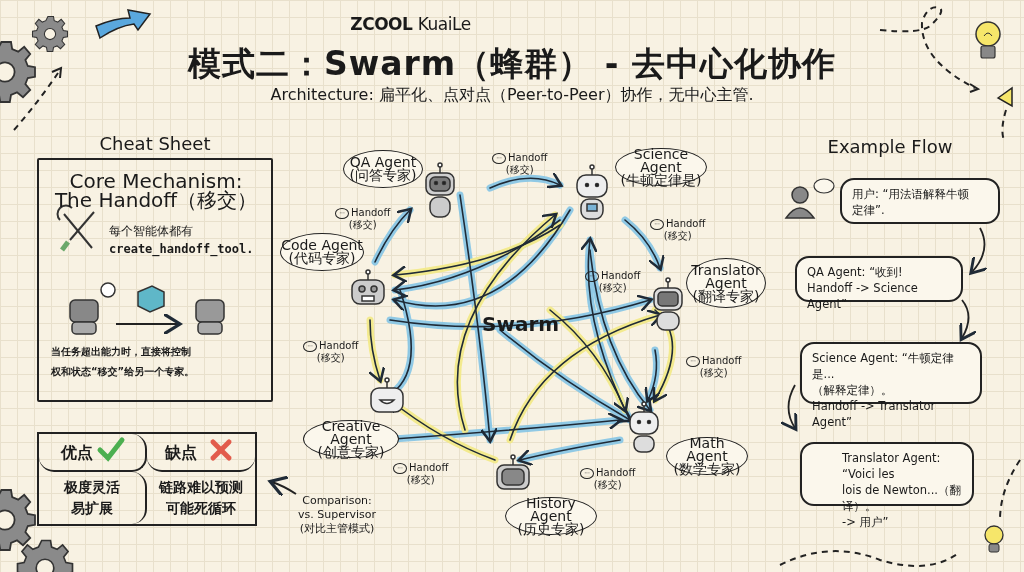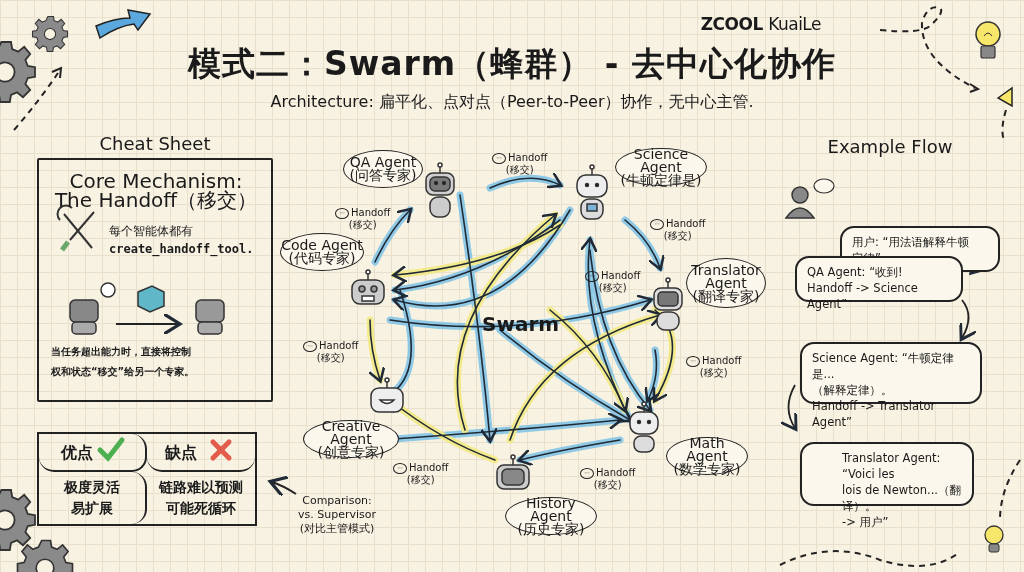--- a/index.html
+++ b/index.html
@@ -7,24 +7,24 @@
     width:1024px; height:572px; overflow:hidden; position:relative;
     background-color:#f8f2e3;
     background-image:
       linear-gradient(#e8e0cc 1px, transparent 1px),
       linear-gradient(90deg, #e8e0cc 1px, transparent 1px);
     background-size:17px 17px;
     font-family:"DejaVu Sans", "Liberation Sans", sans-serif;
     color:#1a1a1a;
   }
   .abs { position:absolute; }
-  .brand { left:0; width:821px; top:14px; text-align:right; font-size:17px; font-weight:bold; letter-spacing:-0.5px; }
+  .brand { left:0; width:821px; top:14px; text-align:center; font-size:17px; font-weight:bold; letter-spacing:-0.5px; }
   .brand .k { font-weight:normal; }
   .title { left:0; width:1024px; top:42px; text-align:center; font-size:33px; font-weight:bold; letter-spacing:1px; }
-  .subtitle { left:0; width:1024px; top:92px; text-align:center; font-size:16px; }
+  .subtitle { left:0; width:1024px; top:85px; text-align:center; font-size:16px; }
   .section-h { font-size:18px; text-align:center; }
   .cheat-box { left:37px; top:158px; width:236px; height:244px; border:2px solid #222; border-radius:2px; box-sizing:border-box; }
   .core-title { left:1px; width:100%; top:12px; text-align:center; font-size:20px; line-height:19px; }
   .tool-text { left:70px; top:62px; font-size:12px; line-height:18px; }
   .handoff-desc { left:12px; top:182px; font-size:10px; line-height:20px; font-weight:bold; }
   .cmp-table { left:37px; top:432px; width:220px; height:94px; border:2px solid #222; box-sizing:border-box; display:grid; grid-template-columns:1fr 1fr; grid-template-rows:38px 1fr; }
   .cmp-table > div { display:flex; align-items:center; justify-content:center; text-align:center; font-size:14px; font-weight:bold; line-height:21px;border-radius:15px; }
   .cmp-table .c-l { border-right:2px solid #222; }
   .cmp-table .r1 { border-bottom:2px solid #222; font-size:16px; }
   .cmp-note { left:298px; top:494px; font-size:11px; line-height:14px; text-align:center; }
@@ -332,21 +332,21 @@
 <div class="handoff" style="left:335px;top:207px;"><span class="bub">···</span><span>Handoff</span><br><span>(移交)</span></div>
 <div class="handoff" style="left:492px;top:152px;"><span class="bub">···</span><span>Handoff</span><br><span>(移交)</span></div>
 <div class="handoff" style="left:650px;top:218px;"><span class="bub">···</span><span>Handoff</span><br><span>(移交)</span></div>
 <div class="handoff" style="left:585px;top:270px;"><span class="bub">···</span><span>Handoff</span><br><span>(移交)</span></div>
 <div class="handoff" style="left:686px;top:355px;"><span class="bub">···</span><span>Handoff</span><br><span>(移交)</span></div>
 <div class="handoff" style="left:580px;top:467px;"><span class="bub">···</span><span>Handoff</span><br><span>(移交)</span></div>
 <div class="handoff" style="left:393px;top:462px;"><span class="bub">···</span><span>Handoff</span><br><span>(移交)</span></div>
 <div class="handoff" style="left:303px;top:340px;"><span class="bub">···</span><span>Handoff</span><br><span>(移交)</span></div>
 
 <div class="abs section-h" style="left:800px;width:180px;top:136px;">Example Flow</div>
-<div class="flow-bubble" style="left:840px;top:178px;width:160px;height:46px;margin-top:48px;">
+<div class="flow-bubble" style="left:840px;top:178px;width:160px;height:46px;">
   <div>用户: “用法语解释牛顿</div>
     <div>定律”.</div>
 </div>
 <div class="flow-bubble" style="left:795px;top:256px;width:168px;height:46px;">
   <div>QA Agent: “收到!</div>
     <div>Handoff -&gt; Science Agent”</div>
 </div>
 <div class="flow-bubble" style="left:800px;top:342px;width:182px;height:62px;">
   <div>Science Agent: “牛顿定律是...</div>
     <div>（解释定律）。</div>

